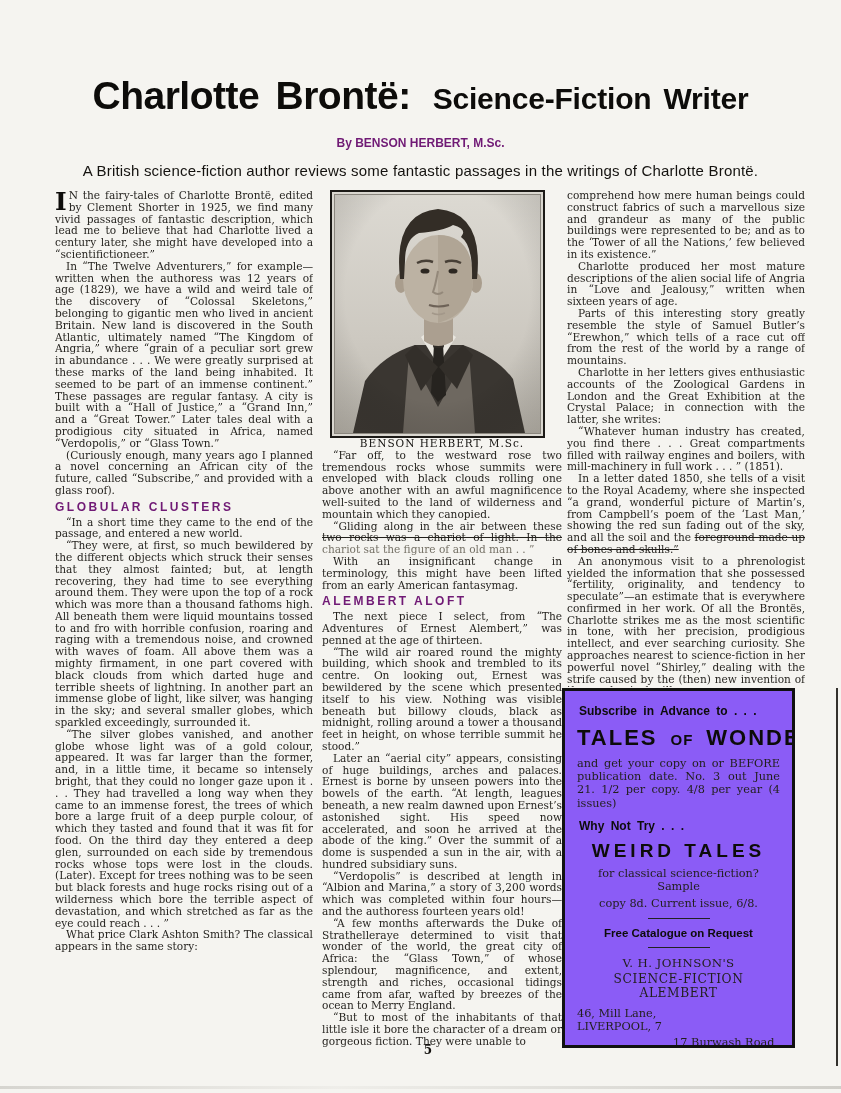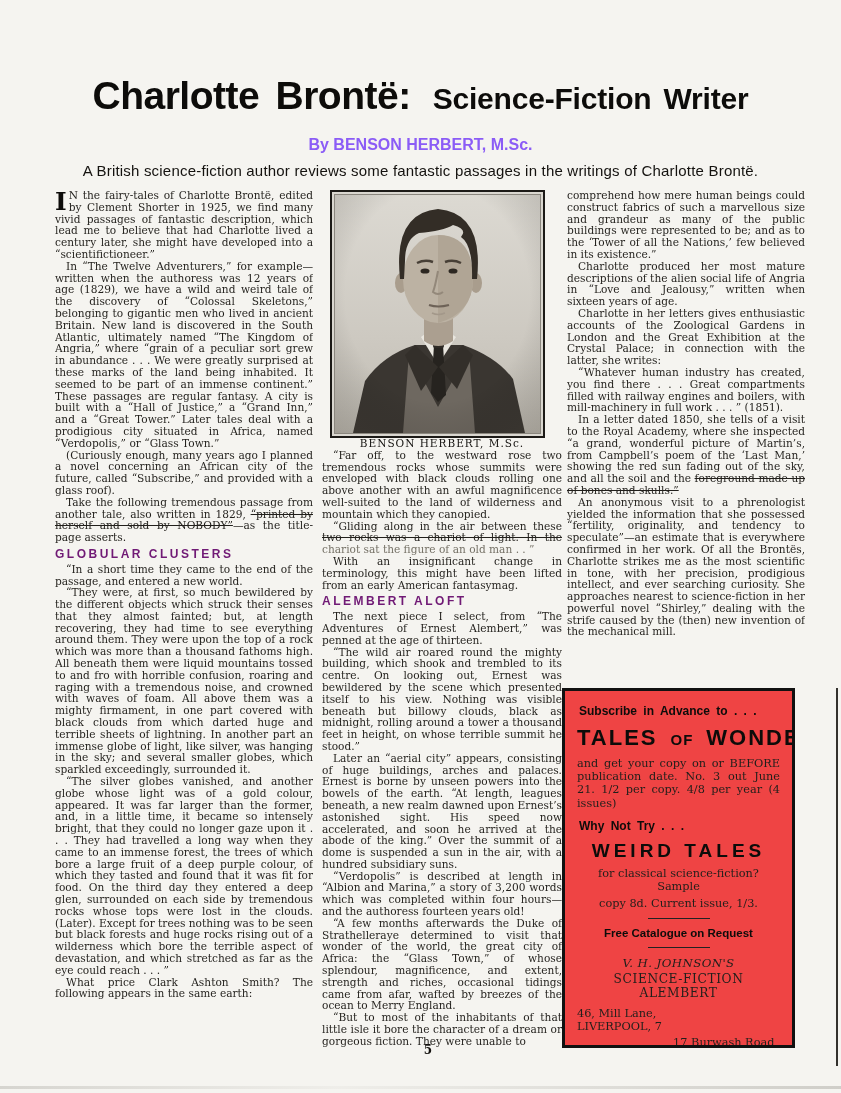--- a/index.html
+++ b/index.html
@@ -9,21 +9,21 @@
     font-family:"DejaVu Serif", serif;
   }
   
   .masthead{position:absolute;top:74px;left:40px;width:761px;
     display:flex;justify-content:center;align-items:baseline;gap:22px;}
   .title-main{font-family:"Liberation Sans",sans-serif;font-weight:bold;
     font-size:39px;letter-spacing:-0.5px;color:#0d0c0a;word-spacing:6px;}
   .title-sub{font-family:"Liberation Sans",sans-serif;font-weight:bold;
     font-size:30px;letter-spacing:-0.2px;color:#0d0c0a;word-spacing:4px;}
   .byline{position:absolute;top:136px;left:0;width:841px;text-align:center;
-    font-family:"Liberation Sans",sans-serif;font-weight:bold;font-size:16px;color:#8b5cf6;}
+    font-family:"Liberation Sans",sans-serif;font-weight:bold;font-size:12px;color:#701a75;}
   .standfirst{position:absolute;top:162px;left:0;width:841px;text-align:center;
     font-family:"Liberation Sans",sans-serif;font-size:15px;letter-spacing:0.2px;
     white-space:nowrap;color:#14120f;}
   
   .col{position:absolute;top:190px;font-size:10.6px;line-height:11.8px;
     text-align:justify;overflow:hidden;}
   #col1{left:55px;width:258px;height:872px;}
   #col2{left:322px;width:240px;height:876px;}
   #col3{left:567px;width:238px;height:497px;}
   .col p{margin:0;text-indent:11px;}
@@ -37,36 +37,36 @@
   .faded{color:#757166;}
   
   .photo-frame{width:205px;margin:0 auto 0 8px;border:2px solid #1c1a17;
     padding:3px;background:#dad7d0;}
   .photo-frame svg{display:block;outline:1px solid #8a867e;}
   .photo-caption{margin:7px 0 6px 0;text-align:center;font-size:10.5px;
     letter-spacing:1px;text-indent:0 !important;color:#14120f;}
   
   .ad-box{position:absolute;left:562px;top:688px;width:233px;height:360px;
     box-sizing:border-box;border:3px solid #111;padding:11px 12px;
-    background:#ef4444;overflow:hidden;}
+    background:#8b5cf6;overflow:hidden;}
   .ad-kicker{font-family:"Liberation Sans",sans-serif;font-weight:bold;
     font-size:12px;word-spacing:3px;margin:2px 0 7px 2px;color:#0d0c0a;}
   .ad-title{display:flex;align-items:baseline;justify-content:flex-start;
     gap:13px;font-family:"Liberation Sans",sans-serif;font-weight:bold;
     color:#0d0c0a;margin:0 0 6px 0;}
   .ad-title .big{font-size:22px;letter-spacing:2px;}
   .ad-title .small{font-size:15px;letter-spacing:1px;}
   .ad-body{font-size:11.3px;line-height:13.2px;text-align:justify;margin:0 0 9px 0;}
   .ad-body-center{font-size:11.3px;line-height:13.2px;text-align:center;margin:0 0 4px 0;}
   .ad-weird{font-family:"Liberation Sans",sans-serif;font-weight:bold;
     font-size:19px;letter-spacing:4px;text-align:center;margin:2px 0 5px 0;color:#0d0c0a;}
   .ad-rule{width:62px;border:0;border-top:1.5px solid #222;margin:8px auto;}
   .ad-free{font-family:"Liberation Sans",sans-serif;font-weight:bold;
     font-size:11.5px;text-align:center;margin:0;color:#0d0c0a;}
-  .ad-name{text-align:center;font-size:11.8px;margin:0 0 2px 0;letter-spacing:0.4px;font-style:italic;}
+  .ad-name{text-align:center;font-size:11.8px;margin:0 0 2px 0;letter-spacing:0.4px;}
   .ad-name2{text-align:center;font-size:12.2px;margin:0 0 7px 0;letter-spacing:0.6px;}
   .ad-addr{font-size:11.3px;line-height:13px;margin:0;}
   .ad-addr.right{text-align:right;padding-right:2px;margin-top:3px;}
   
   .page-number{position:absolute;left:398px;top:1043px;width:60px;text-align:center;
     font-weight:bold;font-size:12px;color:#14120f;}
   .edge-mark{position:absolute;right:3px;top:688px;width:2px;height:378px;
     background:#33312d;}
   .bottom-smudge{position:absolute;left:0;bottom:4px;width:841px;height:3px;
     background:linear-gradient(90deg,rgba(120,118,110,.25),rgba(120,118,110,.05) 40%,rgba(120,118,110,.3));}
@@ -80,26 +80,25 @@
     <span class="title-main">Charlotte Brontë:</span>
     <span class="title-sub">Science-Fiction Writer</span>
   </div>
   <div class="byline">By BENSON HERBERT, M.Sc.</div>
   <div class="standfirst">A British science-fiction author reviews some fantastic passages in the writings of Charlotte Brontë.</div>
 
   <div class="col" id="col1">
     <p class="noindent"><span class="dropcap">I</span><span>N the fairy-tales of Charlotte Brontë, edited by Clement Shorter in 1925, we find many vivid passages of fantastic description, which lead me to believe that had Charlotte lived a century later, she might have developed into a “scientifictioneer.”</span></p>
     <p>In “The Twelve Adventurers,” for example—written when the authoress was 12 years of age (1829), we have a wild and weird tale of the discovery of “Colossal Skeletons,” belonging to gigantic men who lived in ancient Britain. New land is discovered in the South Atlantic, ultimately named “The Kingdom of Angria,” where “grain of a peculiar sort grew in abundance . . . We were greatly surprised at these marks of the land being inhabited. It seemed to be part of an immense continent.” These passages are regular fantasy. A city is built with a “Hall of Justice,” a “Grand Inn,” and a “Great Tower.” Later tales deal with a prodigious city situated in Africa, named “Verdopolis,” or “Glass Town.”</p>
     <p>(Curiously enough, many years ago I planned a novel concerning an African city of the future, called “Subscribe,” and provided with a glass roof).</p>
-    <p><span>Take the following tremendous passage from another tale, also written in 1829, </span><span class="strike">“printed by herself and sold by NOBODY”</span><span>—as the title-page asserts.</span></p>
     <h3 class="sec-heading">GLOBULAR CLUSTERS</h3>
     <p>“In a short time they came to the end of the passage, and entered a new world.</p>
     <p>“They were, at first, so much bewildered by the different objects which struck their senses that they almost fainted; but, at length recovering, they had time to see everything around them. They were upon the top of a rock which was more than a thousand fathoms high. All beneath them were liquid mountains tossed to and fro with horrible confusion, roaring and raging with a tremendous noise, and crowned with waves of foam. All above them was a mighty firmament, in one part covered with black clouds from which darted huge and terrible sheets of lightning. In another part an immense globe of light, like silver, was hanging in the sky; and several smaller globes, which sparkled exceedingly, surrounded it.</p>
     <p>“The silver globes vanished, and another globe whose light was of a gold colour, appeared. It was far larger than the former, and, in a little time, it became so intensely bright, that they could no longer gaze upon it . . . They had travelled a long way when they came to an immense forest, the trees of which bore a large fruit of a deep purple colour, of which they tasted and found that it was fit for food. On the third day they entered a deep glen, surrounded on each side by tremendous rocks whose tops were lost in the clouds. (Later). Except for trees nothing was to be seen but black forests and huge rocks rising out of a wilderness which bore the terrible aspect of devastation, and which stretched as far as the eye could reach . . . ”</p>
-    <p>What price Clark Ashton Smith? The following appears in the same earth:</p>
+    <p>What price Clark Ashton Smith? The classical appears in the same story:</p>
   </div>
 
   <div class="col" id="col2">
     <div class="photo-frame">
       <svg viewBox="0 0 205 238" width="205" height="238">
         <defs>
           <linearGradient id="pbg" x1="0" y1="0" x2="0" y2="1">
             <stop offset="0" stop-color="#dcd9d2"></stop>
             <stop offset="0.6" stop-color="#cdc9c1"></stop>
             <stop offset="1" stop-color="#c0bcb3"></stop>
@@ -155,38 +154,39 @@
     <p>“The wild air roared round the mighty building, which shook and trembled to its centre. On looking out, Ernest was bewildered by the scene which presented itself to his view. Nothing was visible beneath but billowy clouds, black as midnight, rolling around a tower a thousand feet in height, on whose terrible summit he stood.”</p>
     <p>Later an “aerial city” appears, consisting of huge buildings, arches and palaces. Ernest is borne by unseen powers into the bowels of the earth. “At length, leagues beneath, a new realm dawned upon Ernest’s astonished sight. His speed now accelerated, and soon he arrived at the abode of the king.” Over the summit of a dome is suspended a sun in the air, with a hundred subsidiary suns.</p>
     <p>“Verdopolis” is described at length in “Albion and Marina,” a story of 3,200 words which was completed within four hours—and the authoress fourteen years old!</p>
     <p>“A few months afterwards the Duke of Strathelleraye determined to visit that wonder of the world, the great city of Africa: the “Glass Town,” of whose splendour, magnificence, and extent, strength and riches, occasional tidings came from afar, wafted by breezes of the ocean to Merry England.</p>
     <p>“But to most of the inhabitants of that little isle it bore the character of a dream or gorgeous fiction. They were unable to</p>
   </div>
 
   <div class="col" id="col3">
     <p class="noindent">comprehend how mere human beings could construct fabrics of such a marvellous size and grandeur as many of the public buildings were represented to be; and as to the ‘Tower of all the Nations,’ few believed in its existence.”</p>
     <p>Charlotte produced her most mature descriptions of the alien social life of Angria in “Love and Jealousy,” written when sixteen years of age.</p>
+    <p>Parts of this interesting story greatly resemble the style of Samuel Butler’s “Erewhon,” which tells of a race cut off from the rest of the world by a range of mountains.</p>
     <p>Charlotte in her letters gives enthusiastic accounts of the Zoological Gardens in London and the Great Exhibition at the Crystal Palace; in connection with the latter, she writes:</p>
     <p>“Whatever human industry has created, you find there . . . Great compartments filled with railway engines and boilers, with mill-machinery in full work . . . ” (1851).</p>
     <p><span>In a letter dated 1850, she tells of a visit to the Royal Academy, where she inspected “a grand, wonderful picture of Martin’s, from Campbell’s poem of the ‘Last Man,’ showing the red sun fading out of the sky, and all the soil and the </span><span class="strike">foreground made up of bones and skulls.”</span></p>
     <p>An anonymous visit to a phrenologist yielded the information that she possessed “fertility, originality, and tendency to speculate”—an estimate that is everywhere confirmed in her work. Of all the Brontës, Charlotte strikes me as the most scientific in tone, with her precision, prodigious intellect, and ever searching curiosity. She approaches nearest to science-fiction in her powerful novel “Shirley,” dealing with the strife caused by the (then) new invention of the mechanical mill.</p>
   </div>
 
   <div class="ad-box">
     <p class="ad-kicker">Subscribe in Advance to . . .</p>
     <div class="ad-title">
       <span class="big">TALES</span>
       <span class="small">OF</span>
       <span class="big">WONDER</span>
     </div>
     <p class="ad-body">and get your copy on or BEFORE publication date.  No. 3 out June 21. 1/2 per copy.  4/8 per year (4 issues)</p>
     <p class="ad-kicker">Why Not Try . . .</p>
     <p class="ad-weird">WEIRD TALES</p>
     <p class="ad-body-center">for classical science-fiction?  Sample</p>
-    <p class="ad-body-center">copy 8d.  Current issue, 1/3.</p>
+    <p class="ad-body-center">copy 8d.  Current issue, 6/8.</p>
     <hr class="ad-rule">
     <p class="ad-free">Free Catalogue on Request</p>
     <hr class="ad-rule">
     <p class="ad-name">V. H. JOHNSON'S</p>
     <p class="ad-name2">SCIENCE-FICTION ALEMBERT</p>
     <p class="ad-addr">46,  Mill  Lane,</p>
     <p class="ad-addr">LIVERPOOL, 7</p>
     <p class="ad-addr right">17 Burwash Road,</p>
     <p class="ad-addr right">LONDON, S.E. 18</p>
   </div>

